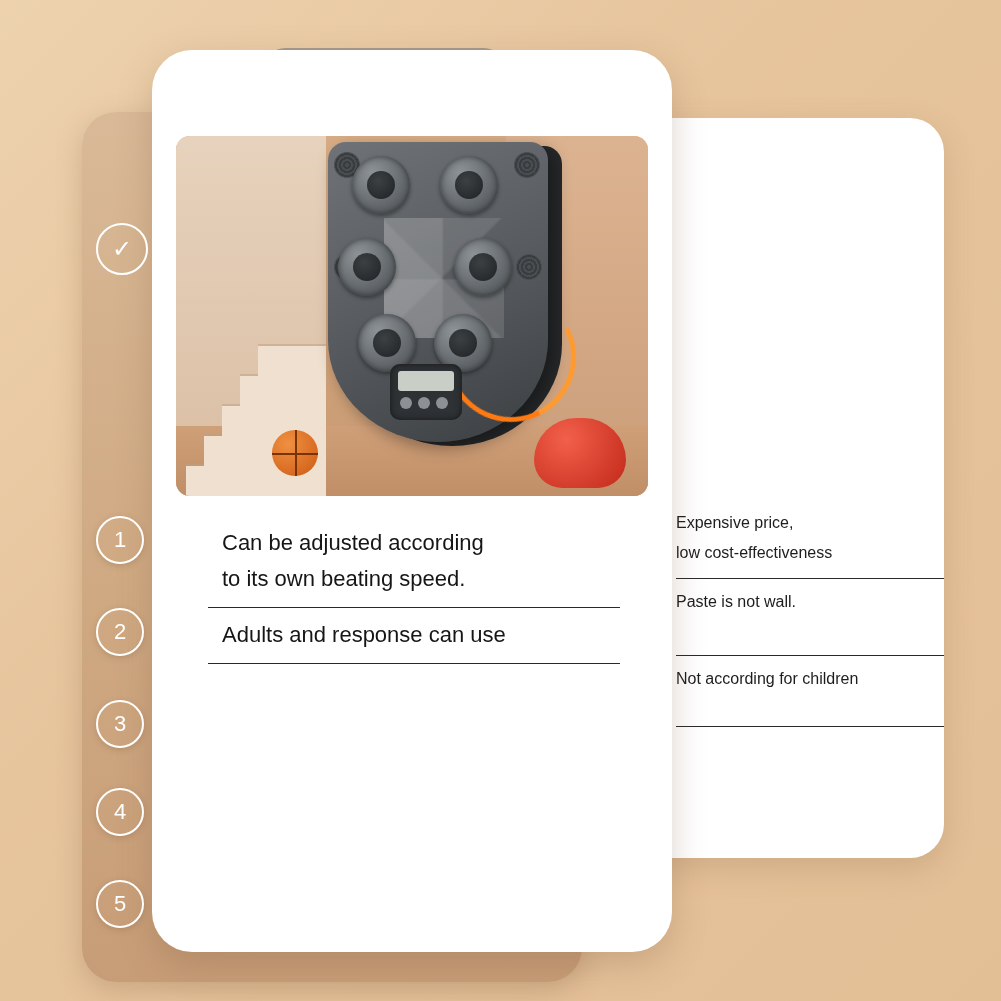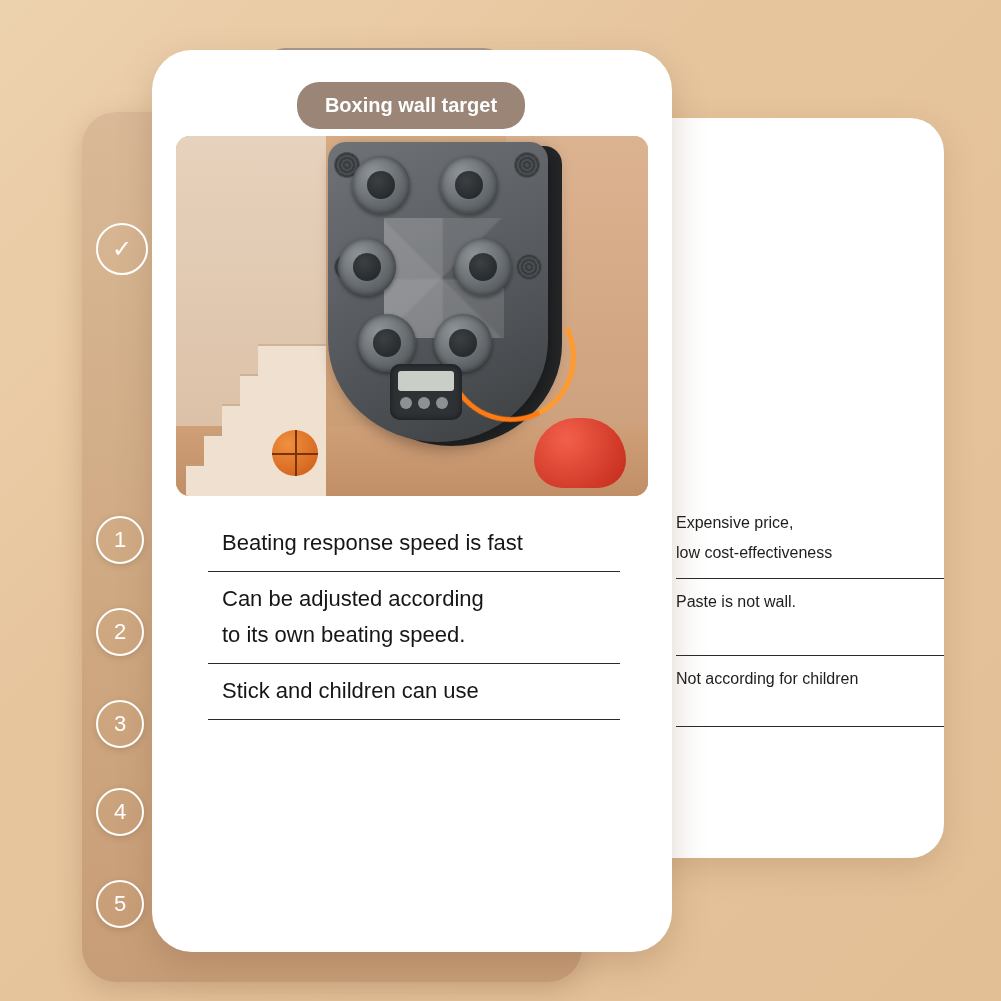--- a/index.html
+++ b/index.html
@@ -320,21 +320,20 @@
 
   <div class="right-rows">
     <div class="rrow" style="white-space:pre-line">Expensive price,
 low cost-effectiveness</div>
     <div class="rrow" style="white-space:pre-line; min-height:58px;">Paste is not wall.</div>
     <div class="rrow last" style="white-space:pre-line; min-height:52px;">Not according for children</div>
   </div>
 
   <div class="main-card"></div>
 
-  <div class="main-badge">Boxing wall target</div>
 
   <div class="main-photo">
     <div class="ph-wallL"></div>
     <div class="ph-wallM"></div>
     <div class="ph-wallR"></div>
     <div class="ph-floor"></div>
     <div class="ph-stairs">
       <i style="left:0;   bottom:0;   width:140px; height:30px;"></i>
       <i style="left:18px; bottom:30px; width:122px; height:30px;"></i>
       <i style="left:36px; bottom:60px; width:104px; height:30px;"></i>
@@ -373,19 +372,18 @@
 
   <div class="numcol">
     <div class="num">1</div>
     <div class="num">2</div>
     <div class="num" style="margin-bottom:40px;">3</div>
     <div class="num">4</div>
     <div class="num">5</div>
   </div>
 
   <div class="main-rows">
-    <div class="mrow" style="white-space:pre-line">Beating response speed is fast</div>
     <div class="mrow" style="white-space:pre-line">Can be adjusted according
 to its own beating speed.</div>
-    <div class="mrow" style="white-space:pre-line">Stick and children can use</div>
+    <div class="mrow" style="white-space:pre-line">Adults and response can use</div>
   </div>
 
 </div>
 
 </body></html>

